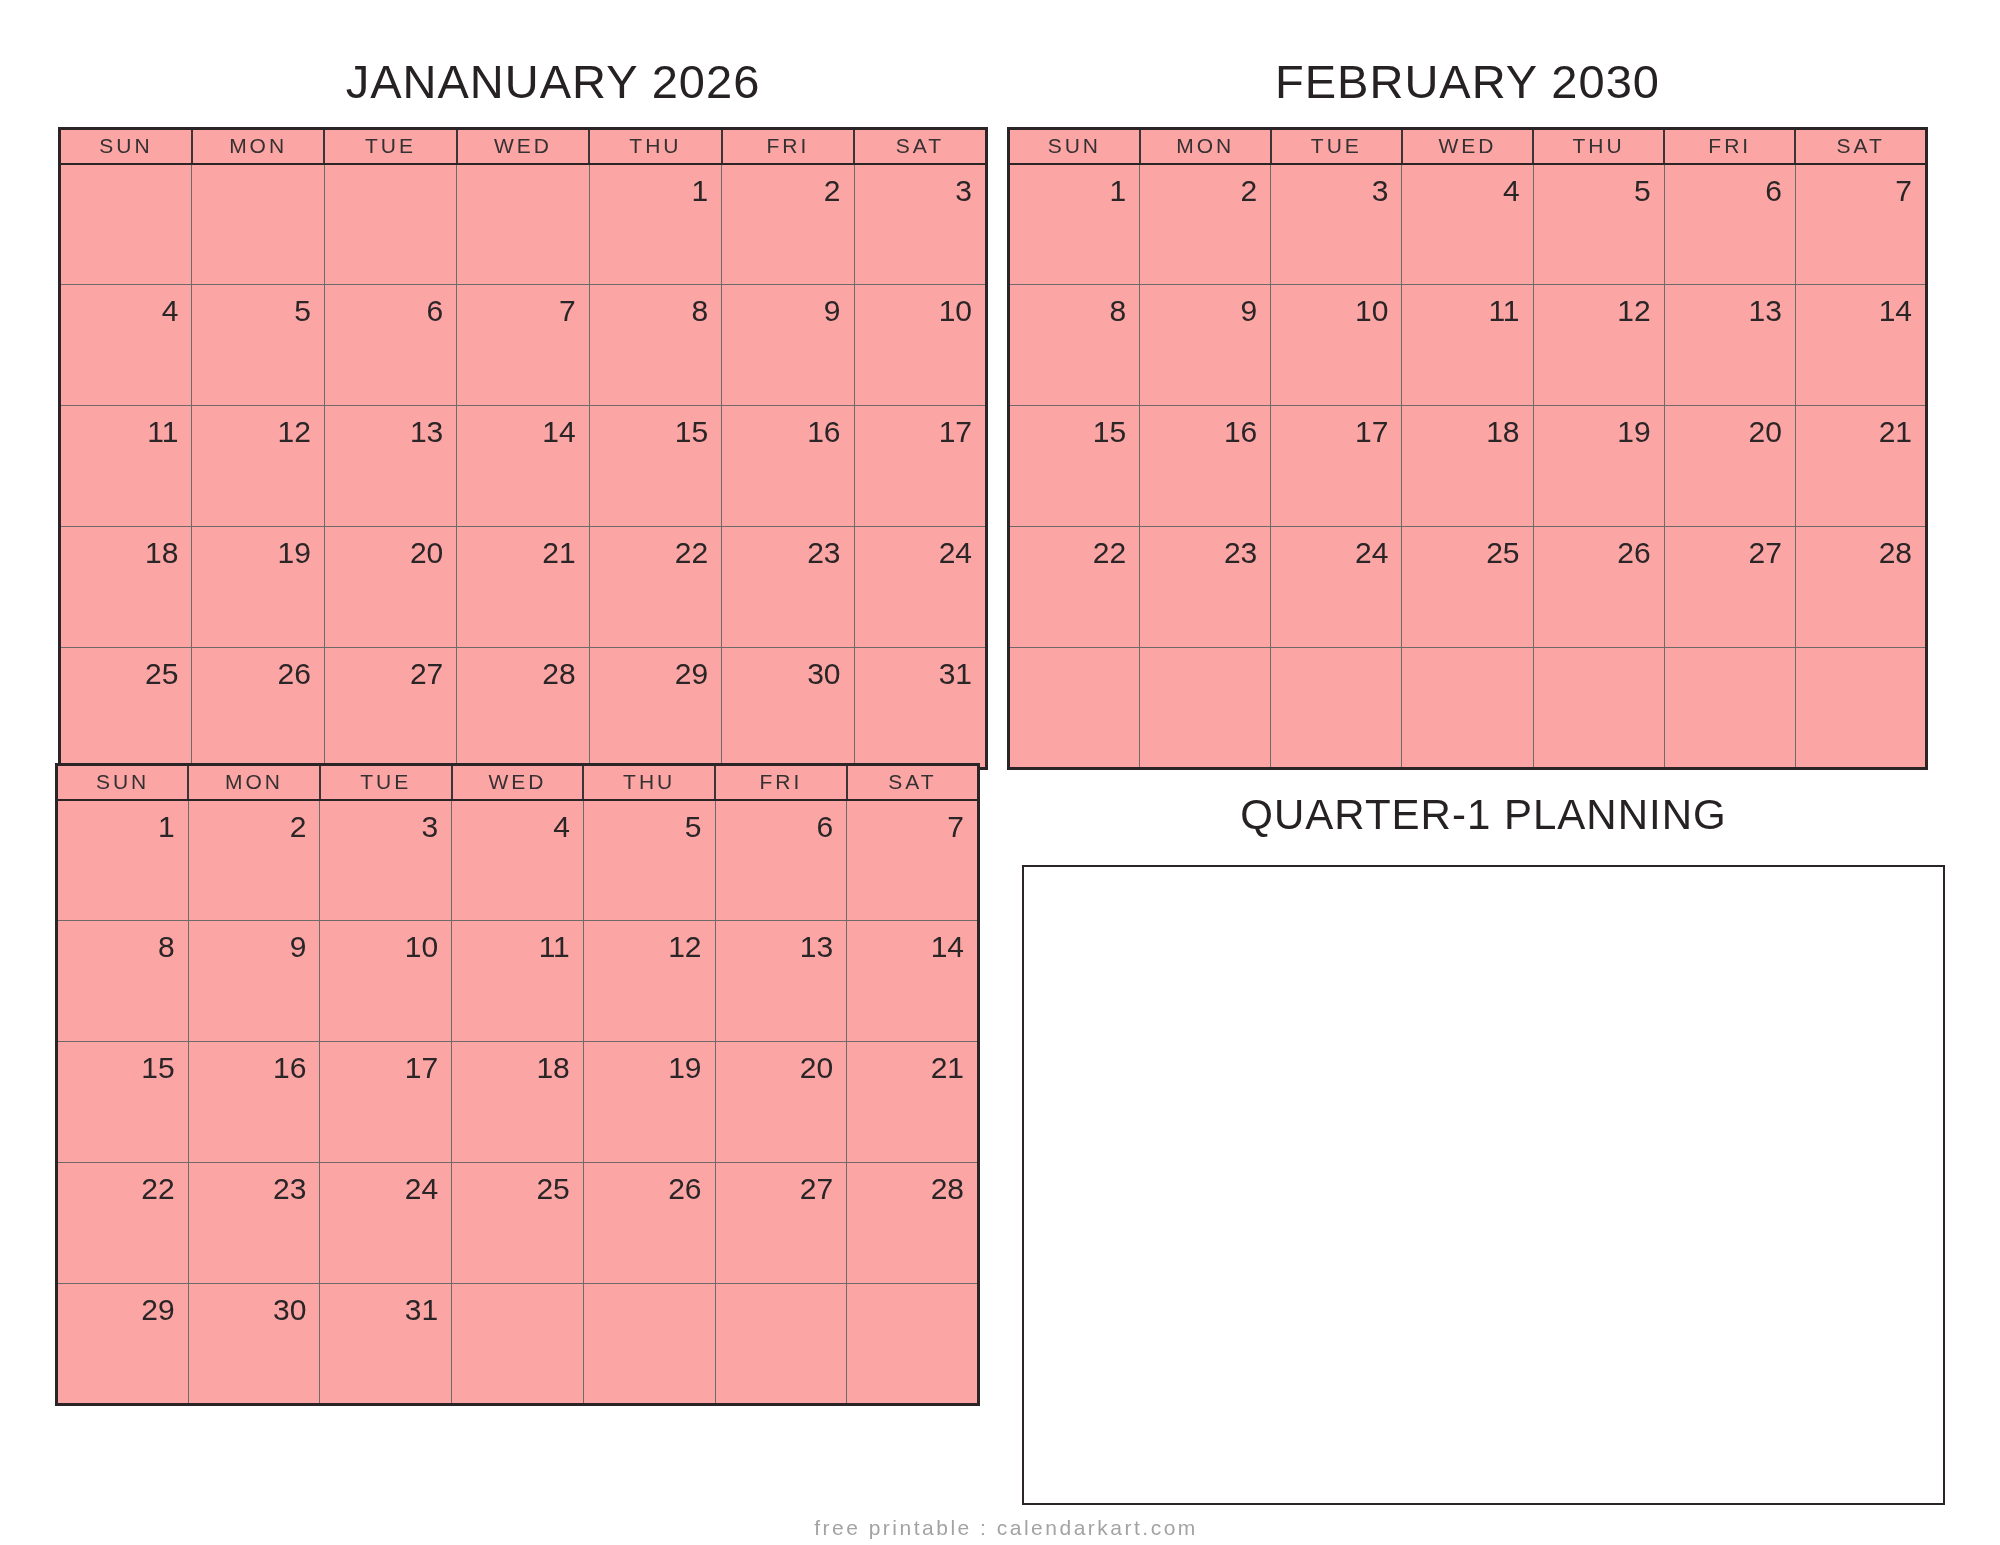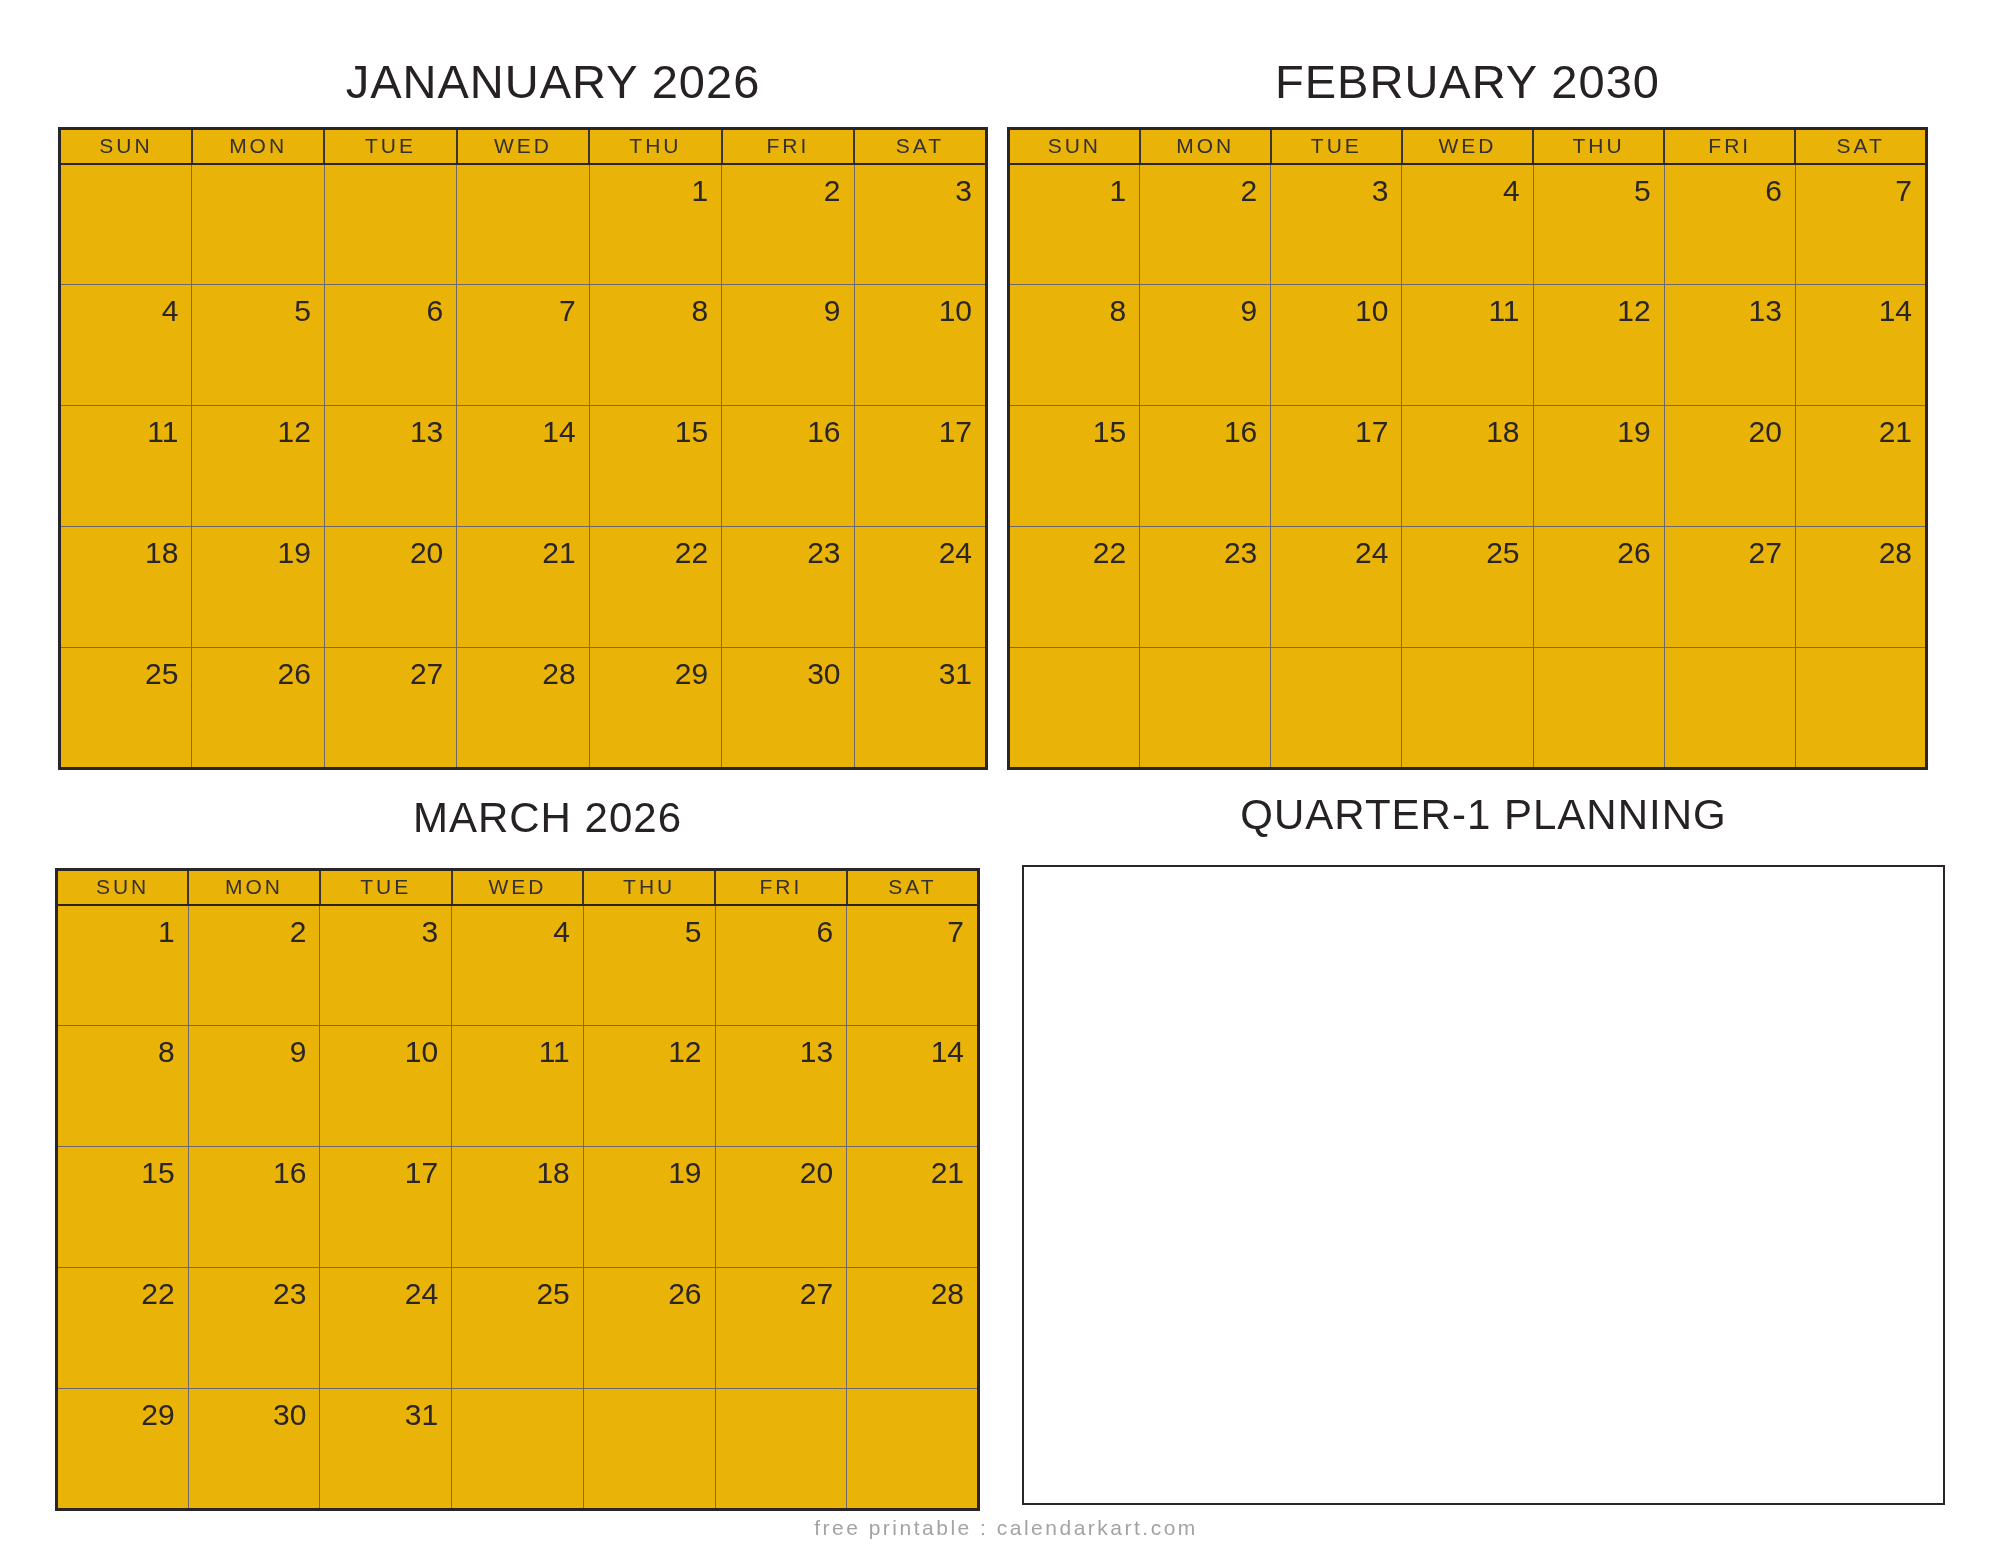--- a/index.html
+++ b/index.html
@@ -24,21 +24,21 @@
     white-space:nowrap;
   }
   .cal-title.size-top    { height:73px; font-size:47px; padding-bottom:12px; }
   .cal-title.size-bottom { height:73px; font-size:42px; padding-bottom:20px; }
   .cal-title.shift-right { transform:translateX(30px); }
 
   table.cal-table {
     border-collapse:collapse;
     table-layout:fixed;
     width:100%;
-    background:#eab308;
+    background:#fca5a5;
     border:3px solid #2b2527;
   }
   table.cal-table th {
     height:35px;
     font-size:21px;
     font-weight:400;
     letter-spacing:3px;
     color:#353031;
     text-align:center;
     vertical-align:middle;
@@ -208,21 +208,20 @@
             <td></td>
             <td></td>
             <td></td>
             <td></td>
           </tr>
         </tbody>
     </table>
   </section>
 
   <section class="cal-section" style="left:55px; top:763px; width:925px;">
-    <h1 class="cal-title size-bottom shift-right">MARCH 2026</h1>
     <table class="cal-table">
       <thead>
           <tr>
             <th>SUN</th>
             <th>MON</th>
             <th>TUE</th>
             <th>WED</th>
             <th>THU</th>
             <th>FRI</th>
             <th>SAT</th>

